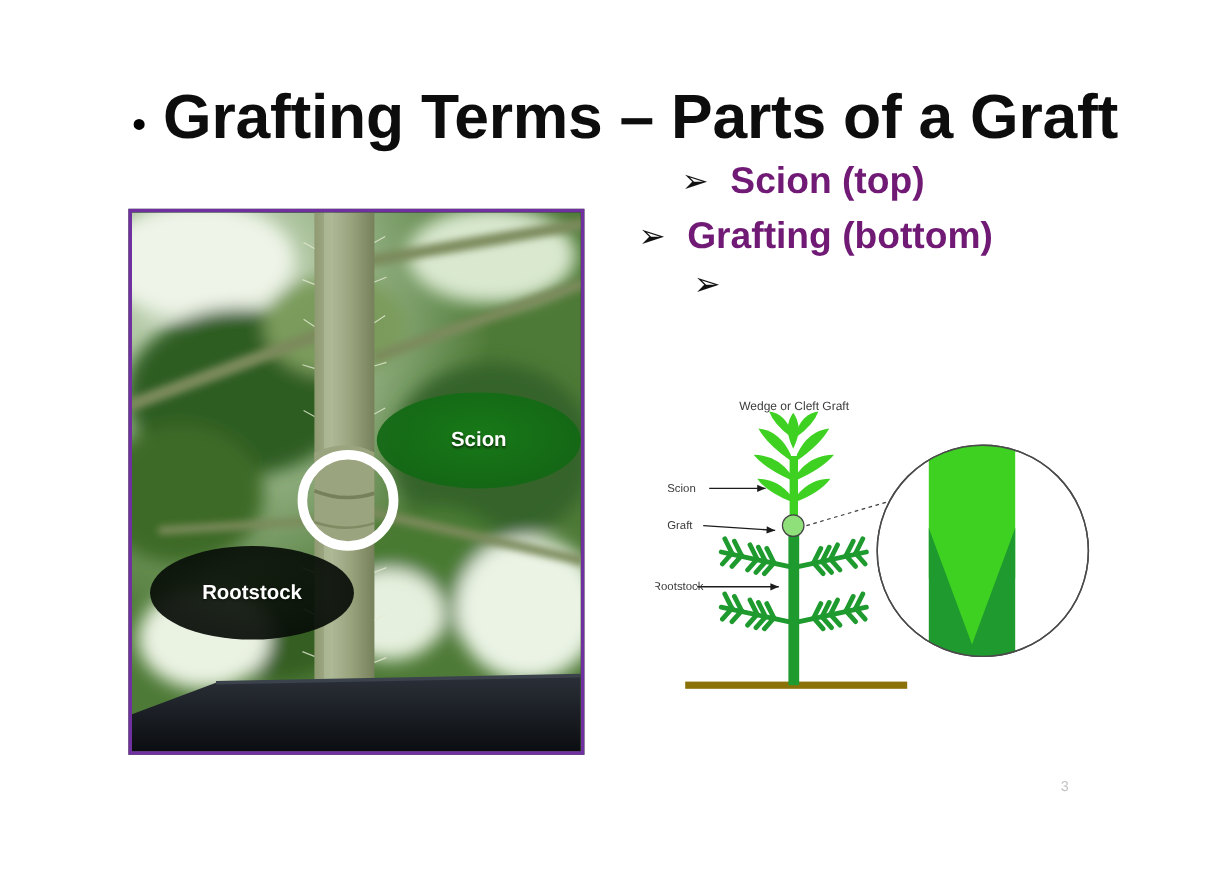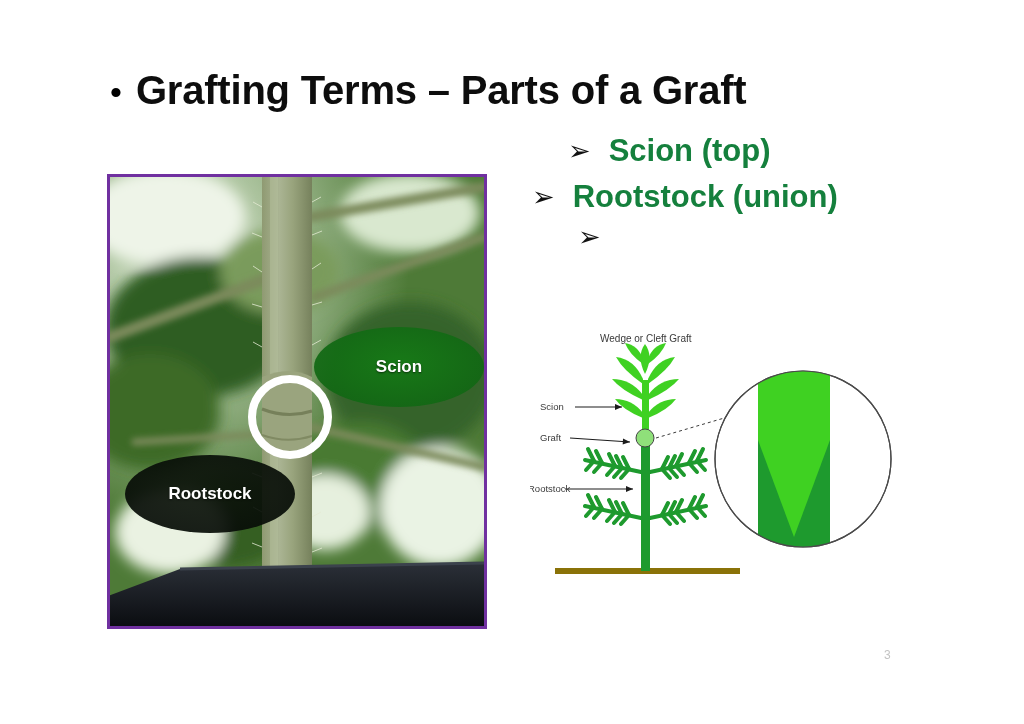--- a/index.html
+++ b/index.html
@@ -26,21 +26,21 @@
     display: flex;
     align-items: baseline;
     gap: 14px;
   }
   #title-bullet {
     font-size: 34px;
     line-height: 1;
     color: #000000;
   }
   #title-text {
-    font-size: 40px;
+    font-size: 52px;
     font-weight: bold;
     color: #0d0d0d;
     letter-spacing: -0.2px;
     white-space: nowrap;
   }
 
   
   #term-list {
     position: absolute;
     left: 520px;
@@ -57,21 +57,21 @@
   .term-bullet {
     font-size: 27px;
     line-height: 1;
     color: #111111;
     margin-right: 18px;
     transform: translateY(-1px);
   }
   .term-label {
     font-size: 31px;
     font-weight: bold;
-    color: #15803d;
+    color: #701a75;
   }
   .term-item.i0 { padding-left: 48px; }
   .term-item.i1 { padding-left: 12px; }
   .term-item.i2 { padding-left: 58px; }
 
   
   #photo-frame {
     position: absolute;
     left: 107px;
     top: 174px;
@@ -112,21 +112,21 @@
     left: 138px; top: 198px;
     width: 84px; height: 84px;
     border: 8px solid #ffffff;
     border-radius: 50%;
     box-sizing: border-box;
   }
 
   
   #diagram {
     position: absolute;
-    left: 530px;
+    left: 546px;
     top: 322px;
     width: 380px;
     height: 272px;
   }
   #diagram svg { display: block; }
   .dg-text {
     font-family: "Liberation Sans", sans-serif;
     font-size: 9.5px;
     fill: #3a3a3a;
   }
@@ -155,21 +155,21 @@
     <span id="title-text">Grafting Terms – Parts of a Graft</span>
   </div>
 
   <div id="term-list">
     <div class="term-item i0">
       <span class="term-bullet">➢</span>
       <span class="term-label">Scion (top)</span>
     </div>
     <div class="term-item i1">
       <span class="term-bullet">➢</span>
-      <span class="term-label">Rootstock (union)</span>
+      <span class="term-label">Grafting (bottom)</span>
     </div>
     <div class="term-item i2">
       <span class="term-bullet">➢</span>
     </div>
   </div>
 
   <div id="photo-frame">
     <svg id="photo-canvas" viewBox="0 0 374 449" preserveAspectRatio="none">
       <defs>
         <radialGradient id="bgBlur1" cx="20%" cy="18%" r="60%">

